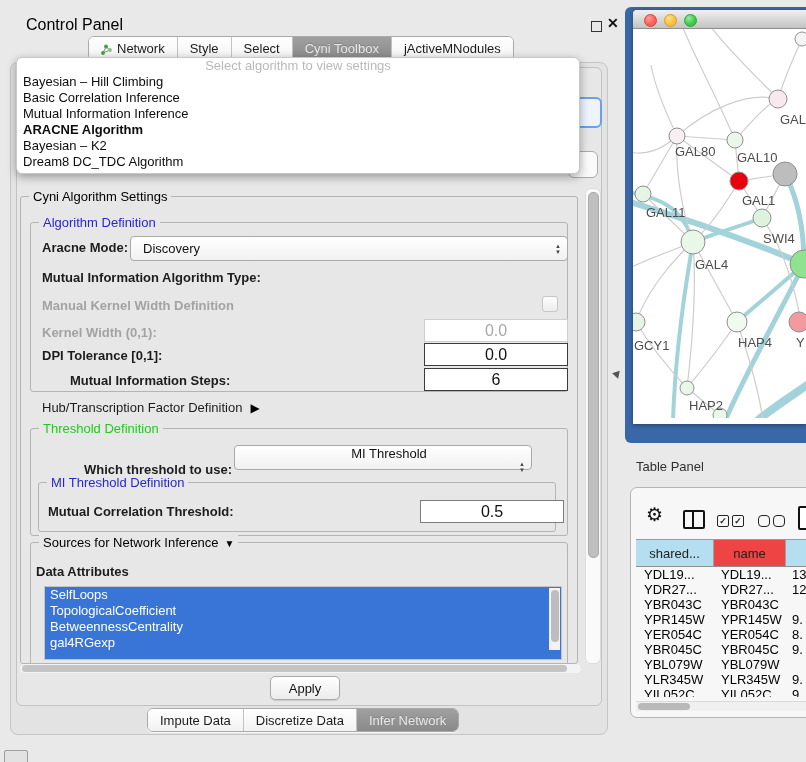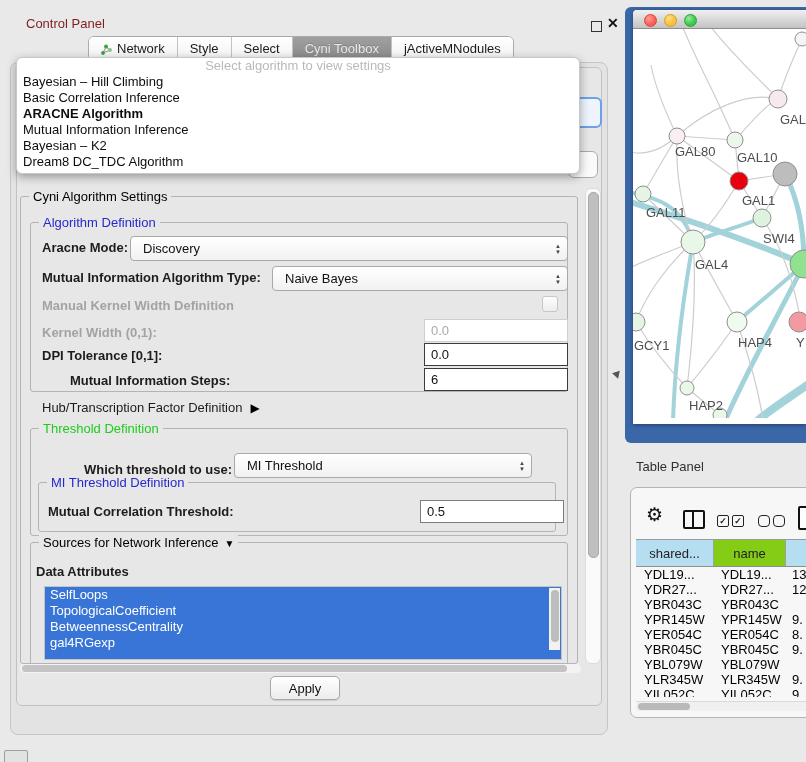--- a/index.html
+++ b/index.html
@@ -5,21 +5,21 @@
   html,body{margin:0;padding:0;background:#e9e9e9;}
   #stage{position:relative;width:806px;height:762px;overflow:hidden;
     font-family:"Liberation Sans",sans-serif;background:#e9e9e9;}
   .abs{position:absolute;}
   .lbl{font-size:13px;color:#1c1c1c;white-space:nowrap;}
   .lbl.b{font-weight:bold;}
   .lbl.dis{color:#a3a3a3;font-weight:bold;}
 
   
   #cp-titlebar{left:8px;top:6px;width:600px;height:24px;}
-  #cp-title{left:18px;top:10px;font-size:13px;color:#7f1d1d;}
+  #cp-title{left:18px;top:10px;font-size:16px;color:#000000;}
   #cp-float{left:583px;top:15px;width:9px;height:9px;border:1.5px solid #333;background:transparent;}
   #cp-close{left:599px;top:9px;font-size:14px;font-weight:bold;color:#111;}
 
   .segbar{display:inline-flex;height:23px;border:1px solid #aaa;border-radius:6px;overflow:hidden;
     background:#fff;box-shadow:0 1px 0 rgba(255,255,255,.7);}
   .seg{display:flex;align-items:center;gap:5px;padding:0 12px;font-size:13px;color:#1b1b1b;
     background:linear-gradient(#ffffff,#f2f2f2);border-left:1px solid #c2c2c2;}
   .seg:first-child{border-left:none;}
   .seg.selected{background:linear-gradient(#a0a0a0,#898989);color:#e9e9e9;text-shadow:0 -1px 0 rgba(0,0,0,.15);}
   .seg .tab-icon{display:none;width:11px;height:12px;}
@@ -52,21 +52,21 @@
   .gtitle.green{color:#1ecb1e;}
 
   .combo{position:absolute;height:23px;background:linear-gradient(#ffffff,#f1f1f1);
     border:1px solid #a9a9a9;border-radius:4px;display:flex;align-items:center;font-size:13px;color:#111;}
   .combo .ctext{padding-left:12px;}
   .combo .arrows{margin-left:auto;margin-right:6px;display:flex;flex-direction:column;align-items:center;color:#444;}
   .combo .arrows::before{content:"▲";font-size:6px;line-height:6px;}
   .combo .arrows::after{content:"▼";font-size:6px;line-height:6px;}
 
   .field{position:absolute;height:21px;background:#fff;border:1px solid #b5b5b5;
-    display:flex;align-items:center;justify-content:flex-start;padding:0 6px;font-size:13px;color:#111;}
+    display:flex;align-items:center;justify-content:center;padding:0 6px;font-size:16px;color:#111;}
   .field.strong{border-color:#3c3c3c;}
   .field.dis{color:#a8a8a8;border-color:#cfcfcf;}
 
   .checkbox{position:absolute;width:14px;height:14px;border:1px solid #c6c6c6;border-radius:3px;
     background:linear-gradient(#fdfdfd,#ededed);}
 
   .arrow-right::after{content:"▶";font-size:12px;color:#000;margin-left:8px;}
   .arrow-down::after{content:"▼";font-size:10px;color:#000;margin-left:6px;}
 
   #attr-list{left:26px;top:400px;width:516px;height:72px;background:#0c4a6e;border:1px solid #c4c4c4;}
@@ -103,21 +103,21 @@
   #tp-gear{position:absolute;left:15px;top:17px;font-size:19px;line-height:19px;color:#111;}
   #tp-colicon{position:absolute;left:52px;top:22px;width:18px;height:15px;border:2px solid #111;border-radius:2px;}
   #tp-colicon::after{content:"";position:absolute;left:7px;top:0;width:2px;height:15px;background:#111;}
   .mini-box{position:absolute;top:27px;width:10px;height:10px;border:1.5px solid #222;border-radius:2px;
     font-size:9px;line-height:10px;text-align:center;color:#222;font-weight:bold;}
   #tp-doc{position:absolute;left:167px;top:18px;width:16px;height:20px;border:2px solid #111;border-radius:2px;background:#fff;}
 
   #tp-table{position:absolute;left:5px;top:51px;width:171px;}
   #tp-head{display:flex;height:26px;border-top:1px solid #9a9a9a;border-bottom:1px solid #8f8f8f;}
   .hcell{display:flex;align-items:center;justify-content:center;font-size:13px;color:#222;
-    border-right:1px solid #a0a0a0;background:#84cc16;flex:none;}
+    border-right:1px solid #a0a0a0;background:#ef4444;flex:none;}
   .hcell.tone-blue{background:#b5def1;text-align:center;}
   #tp-rows{height:130px;overflow:hidden;}
   .trow{display:flex;height:15px;align-items:center;}
   .tcell{flex:none;padding-left:8px;font-size:13px;color:#000;white-space:nowrap;overflow:hidden;}
   #tp-hscroll{position:absolute;left:5px;top:213px;width:171px;height:9px;background:#f0f0f0;border-top:1px solid #dadada;}
   #tp-hthumb{position:absolute;left:2px;top:1px;width:52px;height:7px;background:#b9b9b9;border-radius:4px;}
 
   #grip-btn{left:4px;top:750px;width:22px;height:16px;border:1px solid #9f9f9f;background:#e2e2e2;border-radius:2px;}
   #cursor{left:612px;top:370px;width:0;height:0;border-top:4px solid transparent;border-bottom:4px solid transparent;
     border-right:7px solid #3b3b3b;transform:rotate(12deg);opacity:.85;}
@@ -179,26 +179,26 @@
     <div class="ph">Select algorithm to view settings</div>
 
       <div class="popup-item">
         <span>Bayesian – Hill Climbing</span>
       </div>
 
       <div class="popup-item">
         <span>Basic Correlation Inference</span>
       </div>
 
+      <div class="popup-item">
+        <span>Mutual Information Inference</span>
+      </div>
+
       <div class="popup-item bold">
         <span>ARACNE Algorithm</span>
-      </div>
-
-      <div class="popup-item">
-        <span>Mutual Information Inference</span>
       </div>
 
       <div class="popup-item">
         <span>Bayesian – K2</span>
       </div>
 
       <div class="popup-item">
         <span>Dream8 DC_TDC Algorithm</span>
       </div>
 
@@ -214,24 +214,20 @@
       <span class="gtitle blue">Algorithm Definition</span>
     </div>
 
     <span class="abs lbl b" style="left:24px;top:54px;">Aracne Mode:</span>
     <div class="combo" style="left:112px;top:50px;width:436px;">
       <span class="ctext">Discovery</span>
       <span class="arrows"></span>
     </div>
 
     <span class="abs lbl b" style="left:24px;top:84px;">Mutual Information Algorithm Type:</span>
-    <div class="combo" style="left:254px;top:80px;width:294px;">
-      <span class="ctext">Naive Bayes</span>
-      <span class="arrows"></span>
-    </div>
 
     <span class="abs lbl dis" style="left:24px;top:112px;">Manual Kernel Width Definition</span>
     <span class="checkbox" style="left:524px;top:110px;"></span>
 
     <span class="abs lbl dis" style="left:24px;top:139px;">Kernel Width (0,1):</span>
     <div class="field dis" style="left:406px;top:133px;width:130px;">
       <span>0.0</span>
     </div>
 
     <span class="abs lbl b" style="left:24px;top:162px;">DPI Tolerance [0,1]:</span>
@@ -244,21 +240,21 @@
       <span>6</span>
     </div>
 
     <span class="abs lbl arrow-right" style="left:24px;top:214px;"><span>Hub/Transcription Factor Definition</span></span>
 
     <div class="group" style="left:12px;top:242px;width:536px;height:106px;">
       <span class="gtitle green">Threshold Definition</span>
     </div>
 
     <span class="abs lbl b" style="left:66px;top:276px;">Which threshold to use:</span>
-    <div class="combo" style="left:216px;top:267px;width:296px;">
+    <div class="combo" style="left:216px;top:259px;width:296px;flex-direction:column;">
       <span class="ctext">MI Threshold</span>
       <span class="arrows"></span>
     </div>
 
     <div class="group" style="left:20px;top:296px;width:516px;height:48px;">
       <span class="gtitle blue">MI Threshold Definition</span>
     </div>
     <span class="abs lbl b" style="left:30px;top:318px;">Mutual Correlation Threshold:</span>
     <div class="field" style="left:402px;top:314px;width:130px;border-color:#7d7d7d;">
       <span>0.5</span>
@@ -298,20 +294,35 @@
     <div class="vthumb" style="top:3px;height:364px;"></div>
   </div>
   <div class="abs" id="set-hscroll">
     <div id="set-hthumb"></div>
   </div>
 
   <div class="abs" id="apply-btn">
     <span>Apply</span>
   </div>
 
+  <div class="abs segbar" id="bottom-tabs">
+
+      <div class="seg">
+        <span class="seg-label">Impute Data</span>
+      </div>
+
+      <div class="seg">
+        <span class="seg-label">Discretize Data</span>
+      </div>
+
+      <div class="seg selected">
+        <span class="seg-label">Infer Network</span>
+      </div>
+
+  </div>
 
   <div class="abs" id="net-frame">
     <div id="net-window">
       <div id="net-titlebar">
         <span class="light" id="light-close"></span>
         <span class="light" id="light-min"></span>
         <span class="light" id="light-zoom"></span>
       </div>
       <div id="net-canvas">
         <svg id="net-svg" width="173" height="389" viewBox="0 0 173 389" xmlns="http://www.w3.org/2000/svg">

